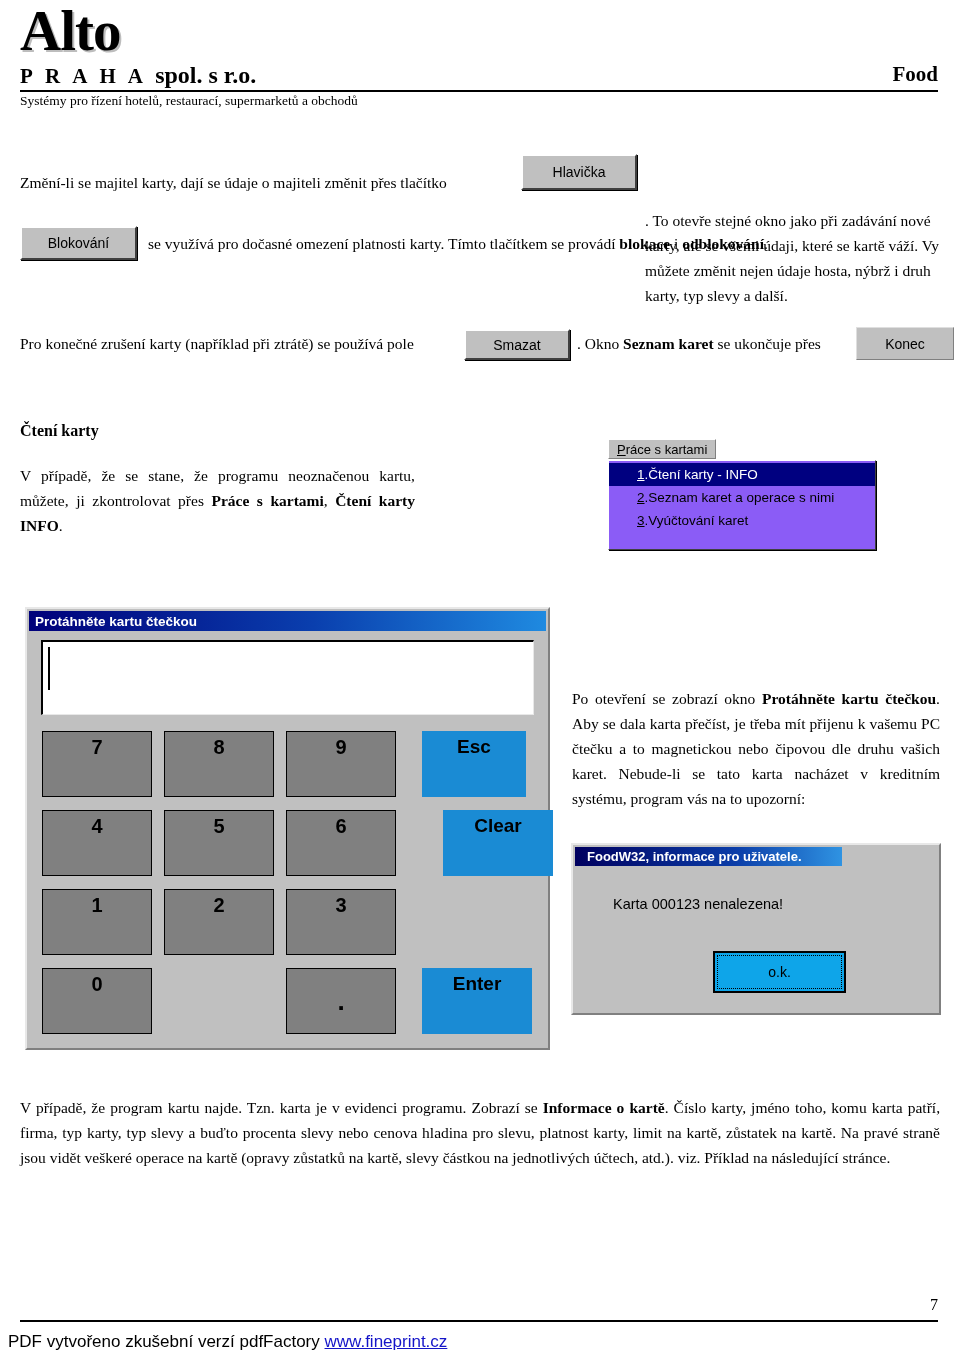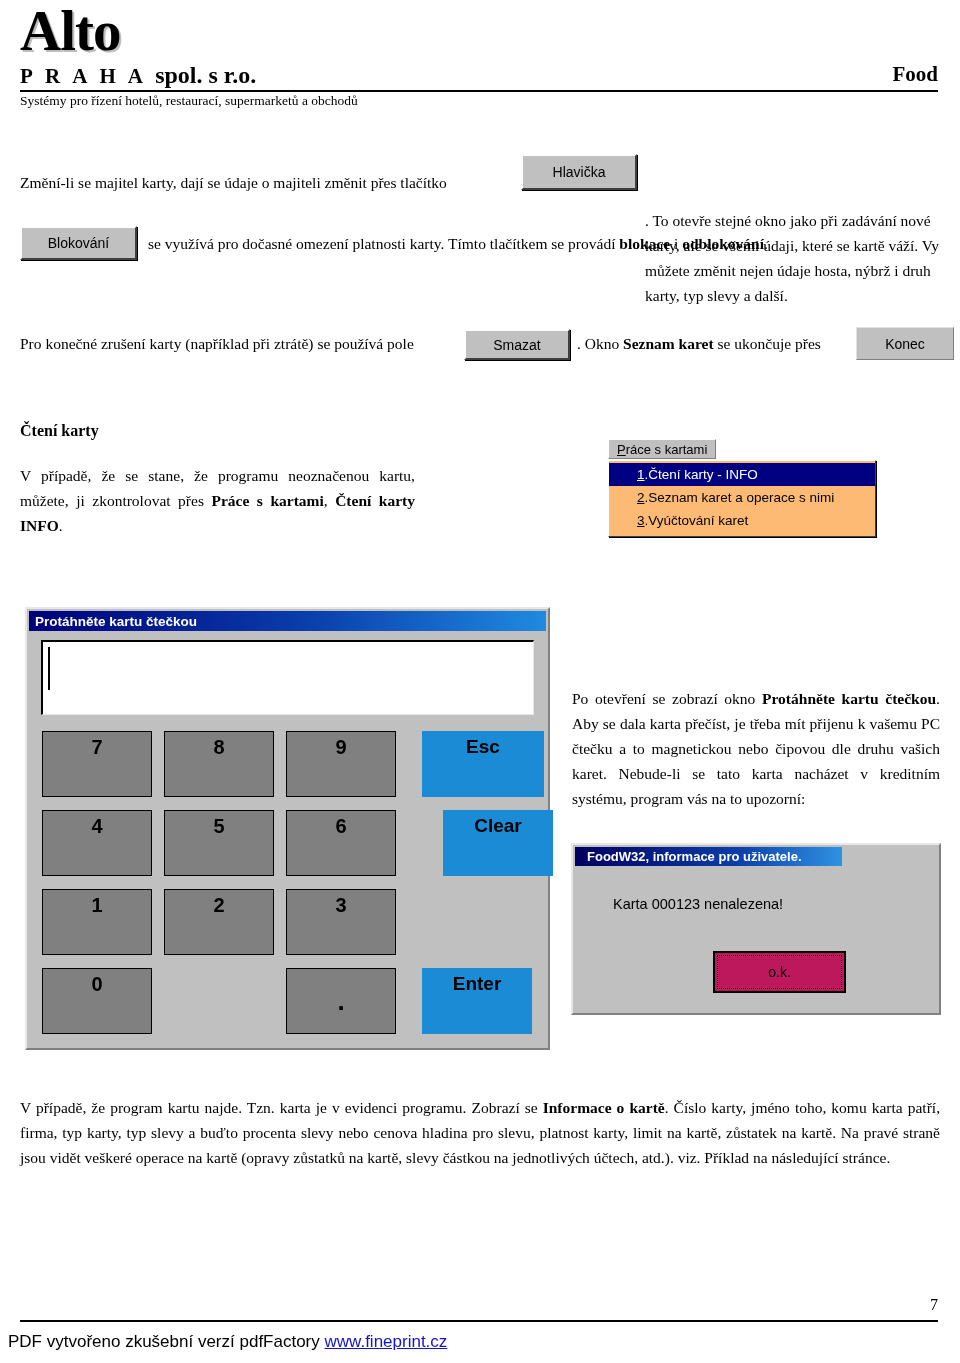--- a/index.html
+++ b/index.html
@@ -86,27 +86,27 @@
     border-left: 1px solid #ffffff;
     border-right: 1px solid #808080;
     border-bottom: 1px solid #808080;
     font-family: "Liberation Sans", sans-serif;
     font-size: 13px; color: #000;
     display: flex; align-items: center;
   }
   .menu-pane {
     position: absolute; left: 0; top: 21px;
     width: 268px;
-    background: #fdba74;
+    background: #8b5cf6;
     border-top: 1px solid #ffffff;
     border-left: 1px solid #ffffff;
     border-right: 1px solid #404040;
     border-bottom: 1px solid #404040;
     box-shadow: 1px 1px 0 #000;
-    padding: 2px 0 4px 0;
+    padding: 2px 0 17px 0;
   }
   .menu-item {
     height: 23px; line-height: 23px;
     padding-left: 28px;
     font-family: "Liberation Sans", sans-serif;
     font-size: 13.5px; color: #000;
     white-space: nowrap;
   }
   .menu-item.selected { background: #000080; color: #ffffff; }
   .ul { text-decoration: underline; }
@@ -177,21 +177,21 @@
     display: flex; align-items: center;
     padding-left: 5px;
   }
   .msg-text {
     position: absolute;
     font-family: "Liberation Sans", sans-serif;
     font-size: 14.5px; color: #000;
   }
   .msg-ok {
     position: absolute;
-    background: #be185d;
+    background: #0ea5e9;
     border: 2px solid #000;
     display: flex; align-items: center; justify-content: center;
     font-family: "Liberation Sans", sans-serif;
     font-size: 14px; color: #000;
   }
   .msg-ok .inner {
     position: absolute; left: 2px; top: 2px; right: 2px; bottom: 2px;
     border: 1px dotted #000;
   }
 
@@ -297,21 +297,21 @@
 
     <div class="key" style="left:15px;  top:122px; width:110px; height:66px;">
         <span>7</span>
       </div>
     <div class="key" style="left:137px; top:122px; width:110px; height:66px;">
         <span>8</span>
       </div>
     <div class="key" style="left:259px; top:122px; width:110px; height:66px;">
         <span>9</span>
       </div>
-    <div class="key blue" style="left:395px; top:122px; width:122px; height:66px;">
+    <div class="key blue" style="left:395px; top:122px; width:104px; height:66px;">
         <span>Esc</span>
       </div>
 
     <div class="key" style="left:15px;  top:201px; width:110px; height:66px;">
         <span>4</span>
       </div>
     <div class="key" style="left:137px; top:201px; width:110px; height:66px;">
         <span>5</span>
       </div>
     <div class="key" style="left:259px; top:201px; width:110px; height:66px;">

